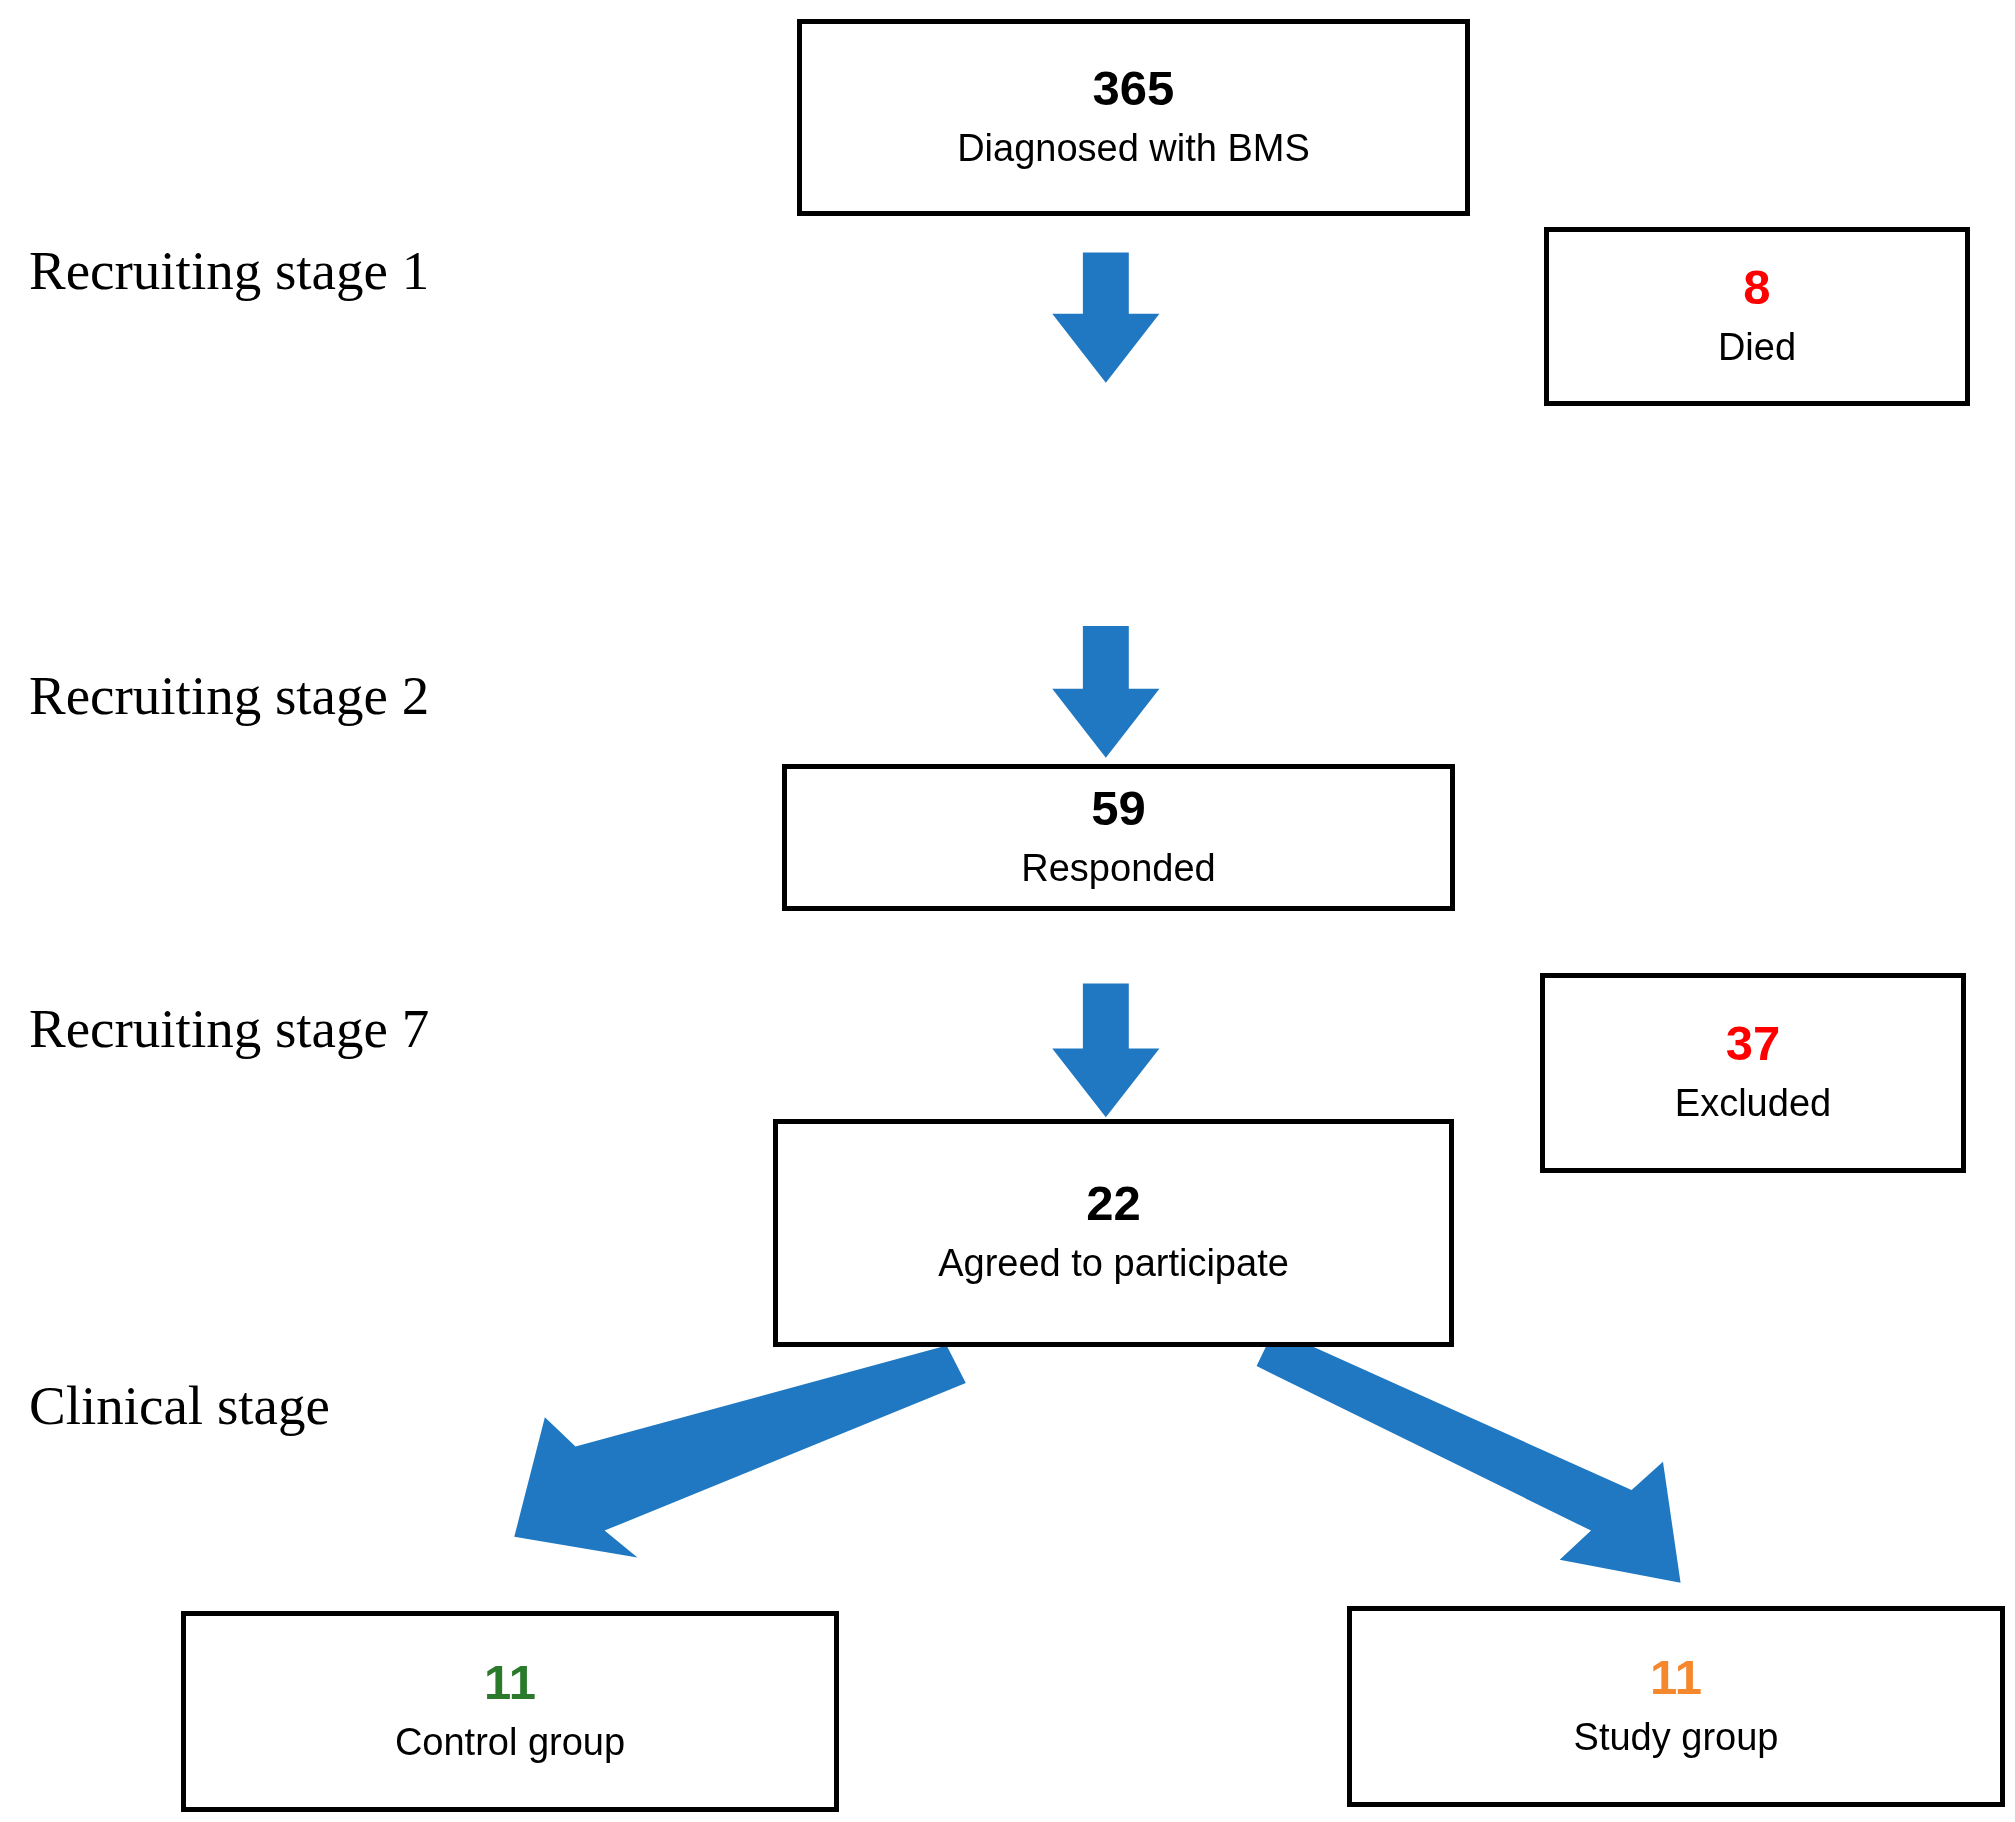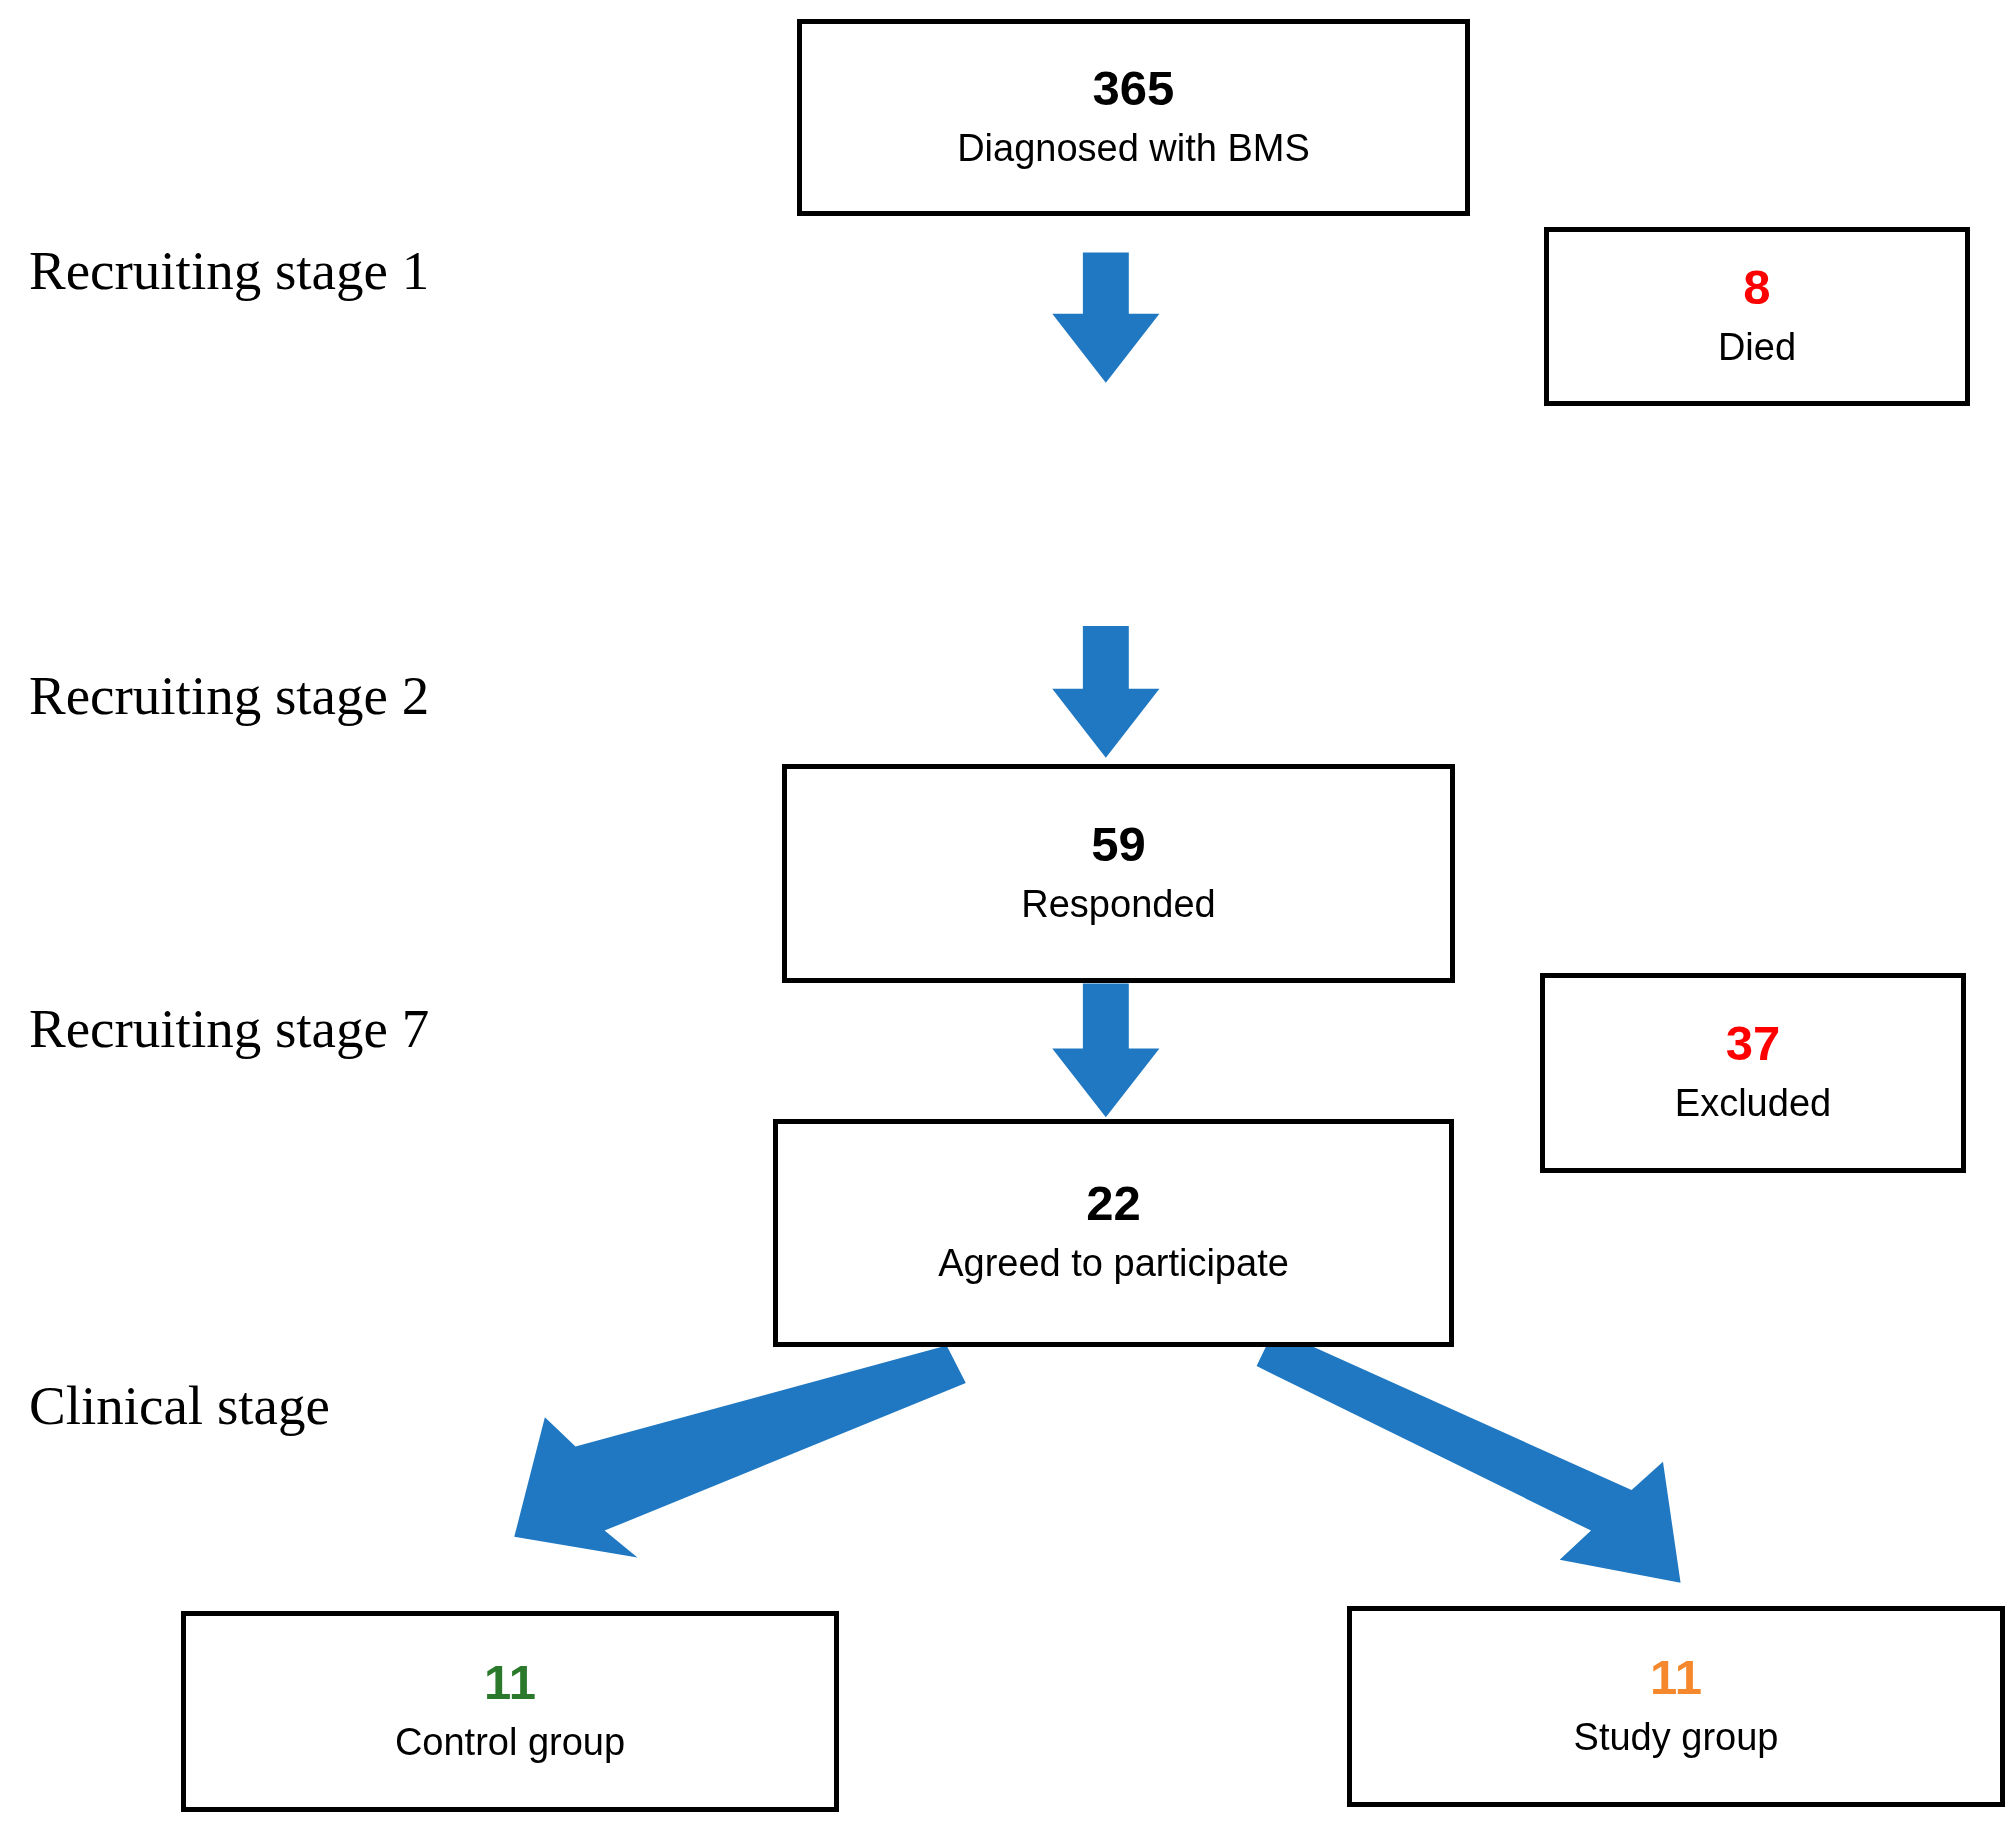--- a/index.html
+++ b/index.html
@@ -106,21 +106,21 @@
   <div class="stage-label" style="left:29px; top:1001px;">Recruiting stage 7</div>
 
   <div class="stage-label" style="left:29px; top:1378px;">Clinical stage</div>
 
   <div class="box" style="left:797px; top:19px; width:673px; height:197px;">
     <div class="num">365</div>
     <div class="cap">Diagnosed with BMS</div>
   </div>
 
 
-  <div class="box" style="left:782px; top:764px; width:673px; height:219px;">
+  <div class="box" style="left:782px; top:764px; width:673px; height:147px;">
     <div class="num">59</div>
     <div class="cap">Responded</div>
   </div>
 
   <div class="box" style="left:773px; top:1119px; width:681px; height:228px;">
     <div class="num">22</div>
     <div class="cap">Agreed to participate</div>
   </div>
 
   <div class="box" style="left:1544px; top:227px; width:426px; height:179px;">

